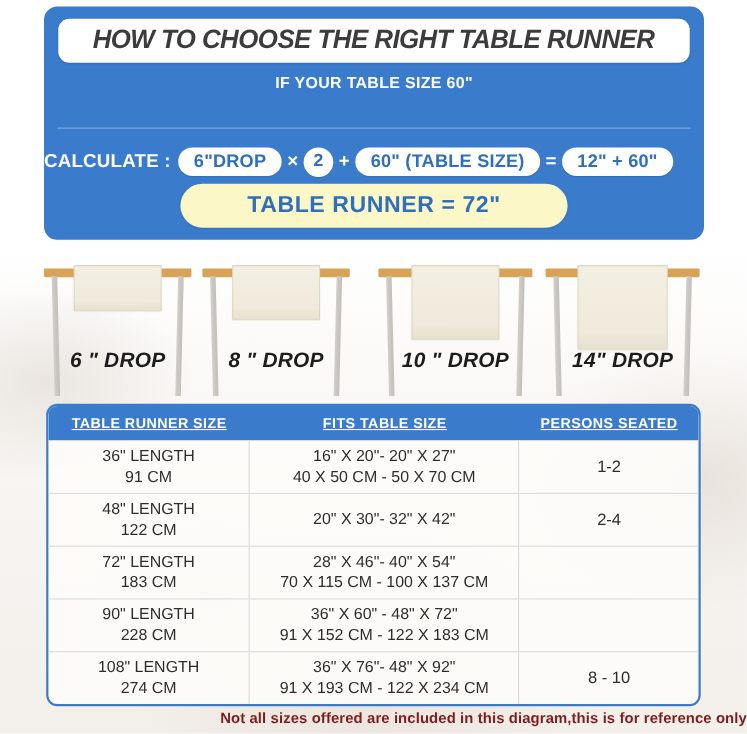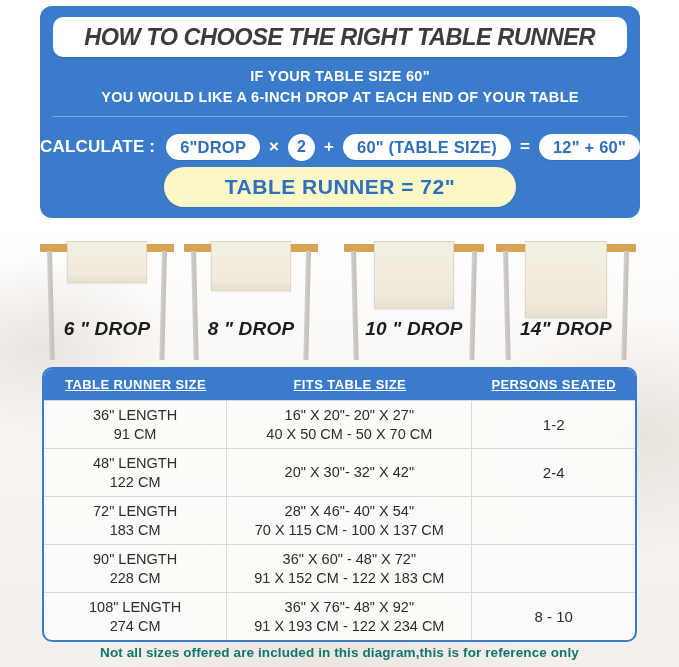--- a/index.html
+++ b/index.html
@@ -42,21 +42,21 @@
     font-weight:bold;letter-spacing:0.3px;
   }
   .sub1{top:62px;font-size:14.5px;}
   .sub2{top:83px;font-size:14.5px;}
   .panel-divider{
     position:absolute;left:12px;right:12px;top:110px;height:1px;
     background:rgba(255,255,255,0.35);
   }
   .formula{
     position:absolute;left:0;right:0;top:124px;height:34px;
-    display:flex;align-items:center;justify-content:space-between;gap:5px;
+    display:flex;align-items:center;justify-content:flex-start;gap:5px;
     white-space:nowrap;
   }
   .f-label{color:#ffffff;font-weight:bold;font-size:17px;letter-spacing:0.2px;margin-right:2px;}
   .pill{
     background:#ffffff;color:#2E6FBE;font-weight:bold;font-size:16.5px;
     border-radius:17px;padding:5px 14px;line-height:1;letter-spacing:0.2px;
     box-shadow:0 1px 1px rgba(0,0,0,0.1);
   }
   .op{color:#ffffff;font-weight:bold;font-size:17px;}
   .mult-circle{
@@ -126,37 +126,36 @@
   .st-row:first-of-type{border-top:none;}
   .cell{
     display:flex;flex-direction:column;align-items:center;justify-content:center;
     color:#2D2D2D;font-size:14.5px;line-height:1.3;text-align:center;
     box-sizing:border-box;
   }
   .c1,.c2{border-right:1px solid #DADADA;}
   .persons{font-size:15px;}
 
   .footnote{
-    position:absolute;left:0;right:0;top:645px;text-align:center;
-    font-weight:bold;font-size:13.5px;color:#0f766e;letter-spacing:0.1px;
+    position:absolute;left:0;right:0;top:645px;text-align:right;
+    font-weight:bold;font-size:13.5px;color:#7f1d1d;letter-spacing:0.1px;
   }
 </style>
 </head>
 <body>
 
 <div class="stage">
 
   <div class="bg-photo"></div>
 
   <div class="blue-panel">
     <div class="title-box">
       <span>HOW TO CHOOSE THE RIGHT TABLE RUNNER</span>
     </div>
     <div class="sub1">IF YOUR TABLE SIZE 60"</div>
-    <div class="sub2">YOU WOULD LIKE A 6-INCH DROP AT EACH END OF YOUR TABLE</div>
     <div class="panel-divider"></div>
 
     <div class="formula">
       <span class="f-label">CALCULATE :</span>
       <span class="pill">6"DROP</span>
       <span class="op">×</span>
       <span class="mult-circle">2</span>
       <span class="op">+</span>
       <span class="pill">60" (TABLE SIZE)</span>
       <span class="op">=</span>

